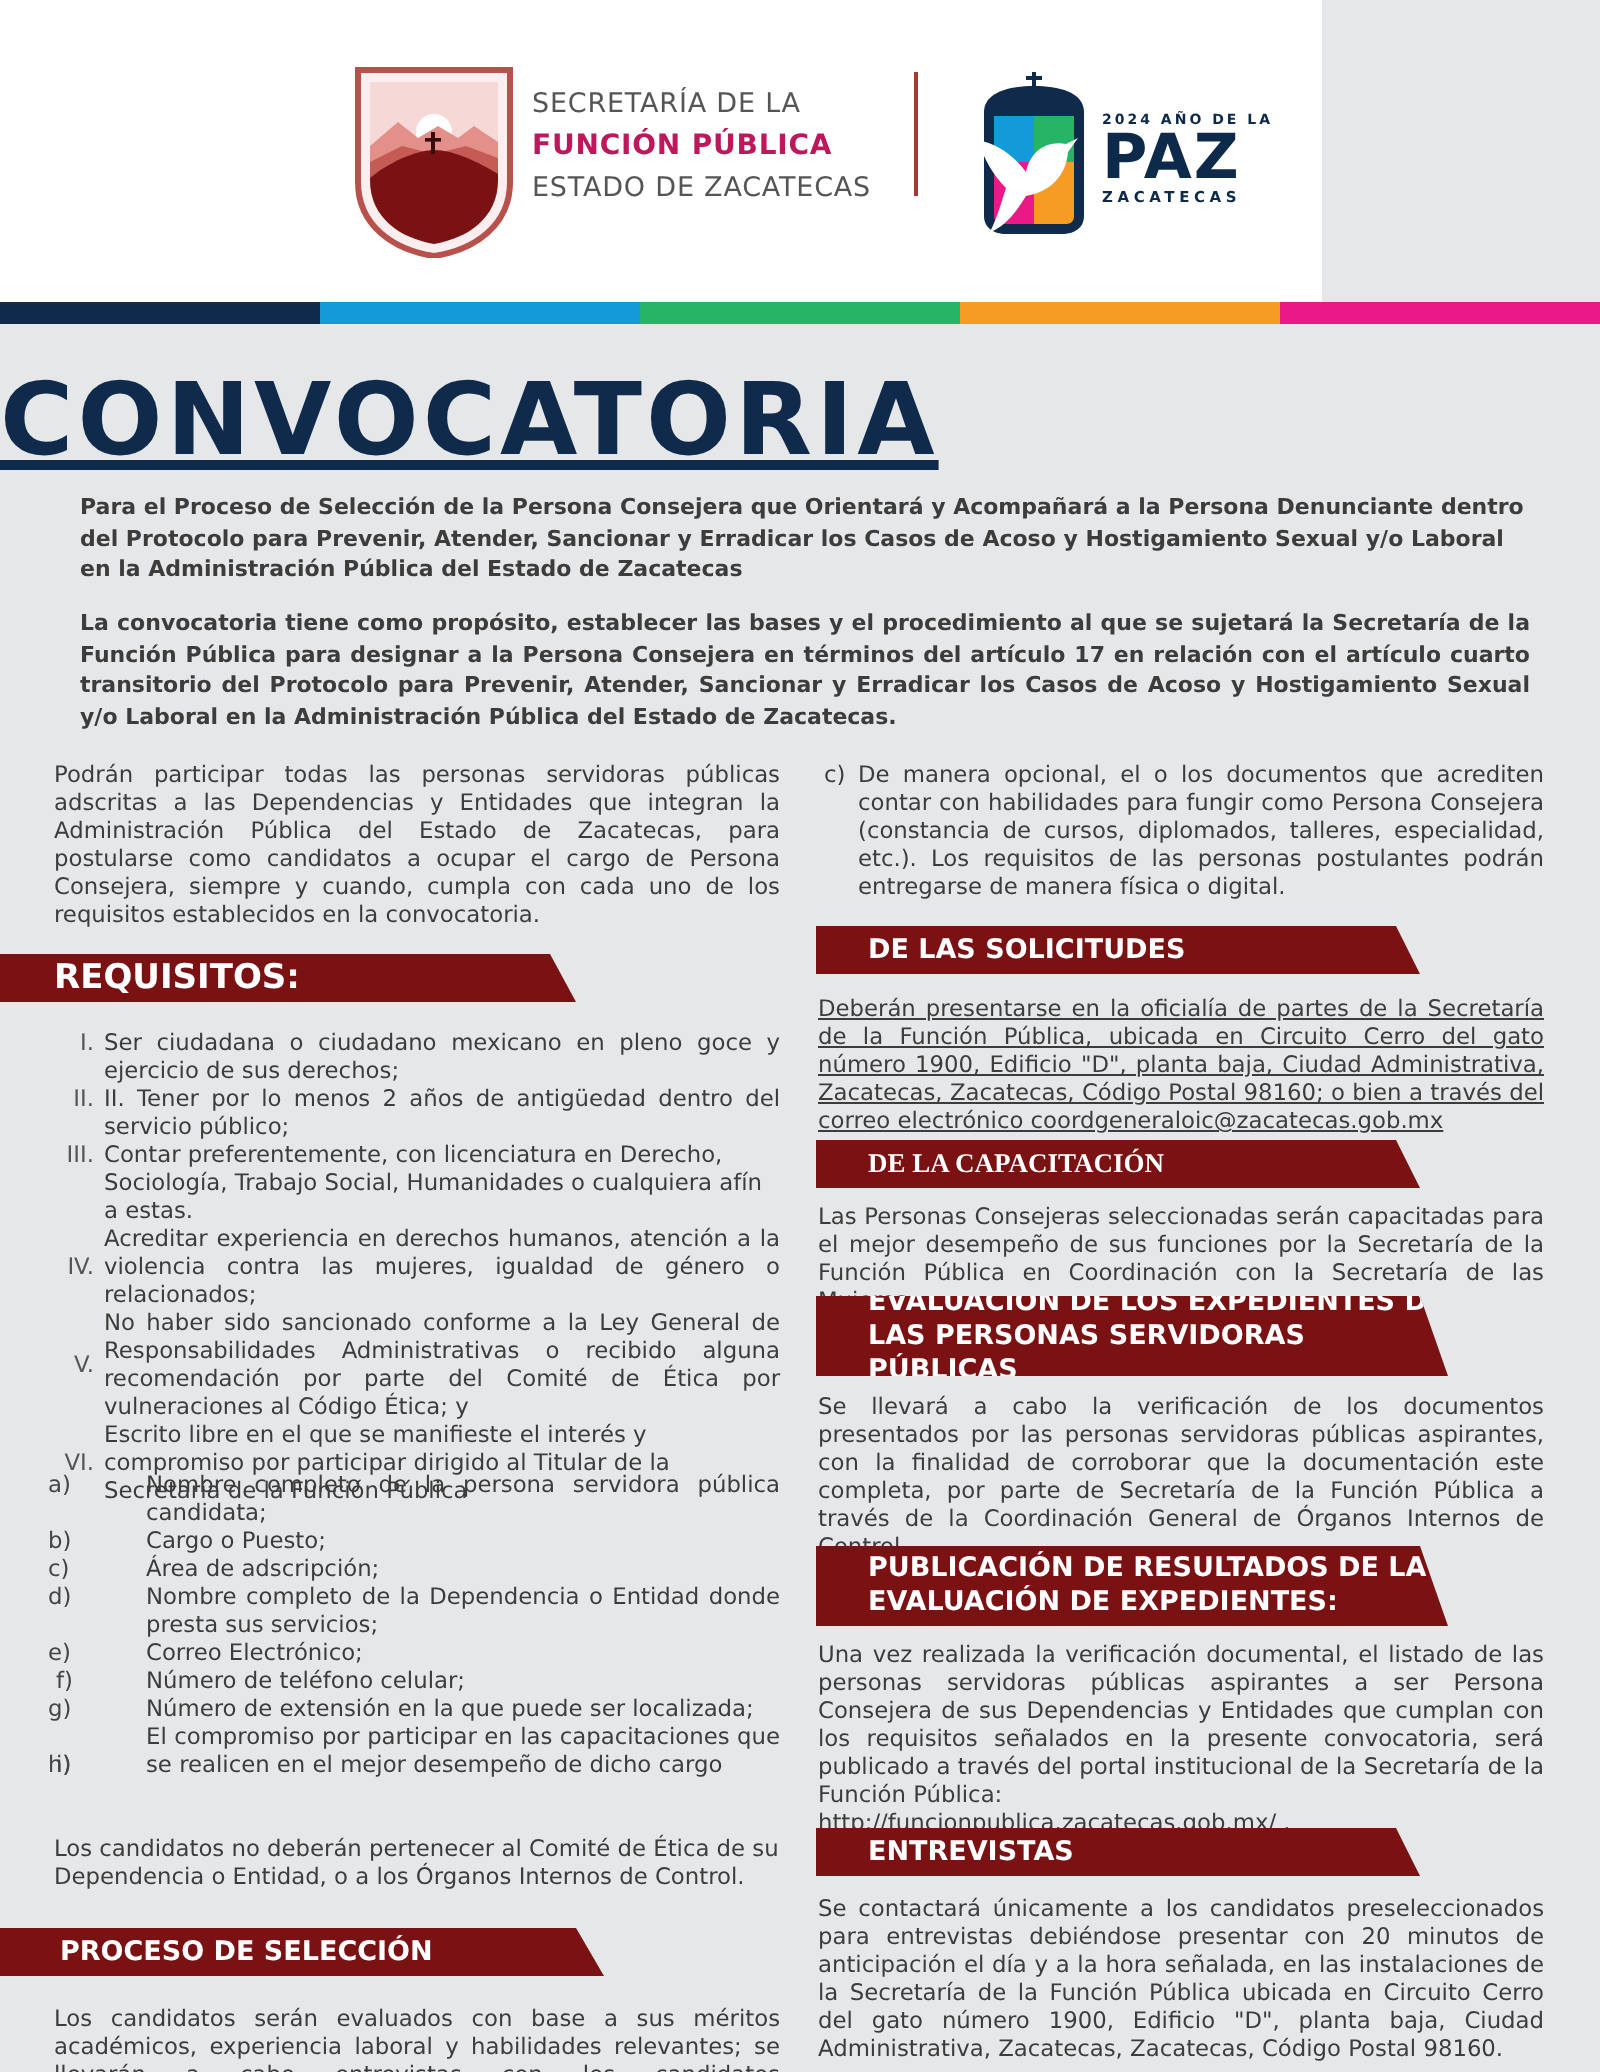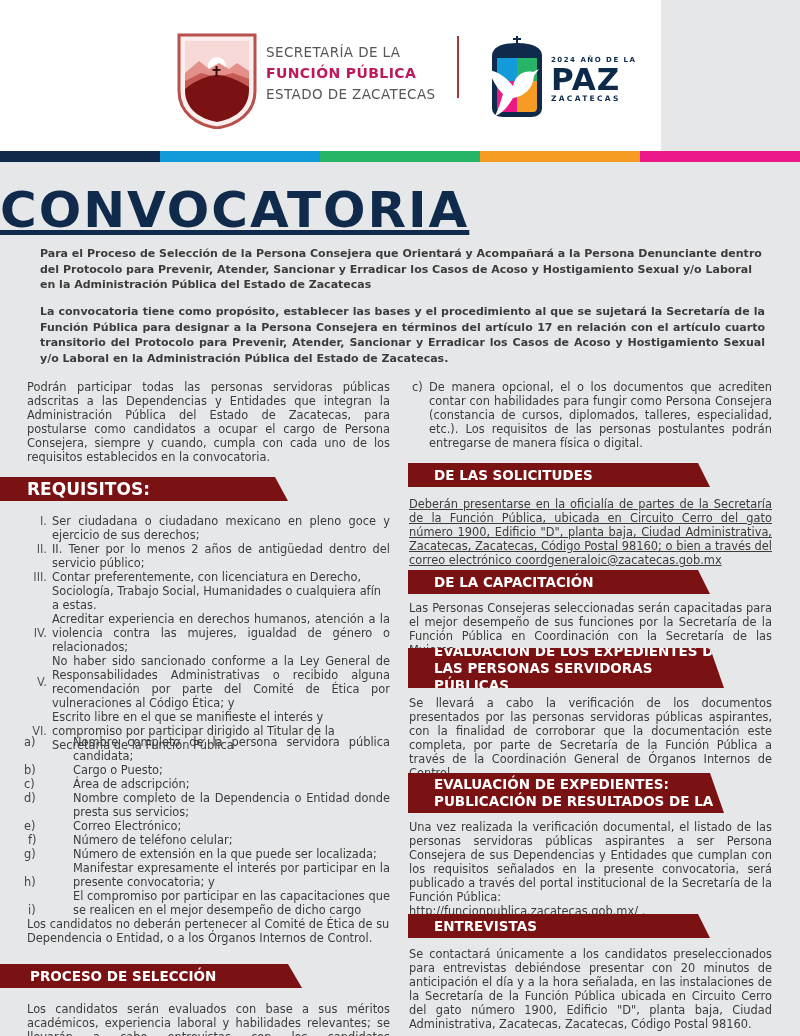--- a/index.html
+++ b/index.html
@@ -109,21 +109,21 @@
 </div>
 
 <div class="col left" style="top:735px; left:0; width:390px;">
   <div class="sub just"><span class="let">a)</span><span>Nombre completo de la persona servidora pública candidata;</span></div>
   <div class="sub"><span class="let">b)</span><span>Cargo o Puesto;</span></div>
   <div class="sub"><span class="let">c)</span><span>Área de adscripción;</span></div>
   <div class="sub just"><span class="let">d)</span><span>Nombre completo de la Dependencia o Entidad donde presta sus servicios;</span></div>
   <div class="sub"><span class="let">e)</span><span>Correo Electrónico;</span></div>
   <div class="sub"><span class="let" style="padding-left:4px;">f)</span><span>Número de teléfono celular;</span></div>
   <div class="sub"><span class="let">g)</span><span>Número de extensión en la que puede ser localizada;</span></div>
-  <div class="sub just"><span class="let" style="top:14px;">h)</span><span>Manifestar expresamente el interés por participar en la presente convocatoria; y</span></div>
+  <div class="sub just"><span class="let" style="top:14px;">h)</span></div>
   <div class="sub just"><span class="let" style="top:14px; padding-left:4px;">i)</span><span>El compromiso por participar en las capacitaciones que se realicen en el mejor desempeño de dicho cargo</span></div>
 </div>
 
 <p class="col left" style="top:917px;">Los candidatos no deberán pertenecer al Comité de Ética de su Dependencia o Entidad, o a los Órganos Internos de Control.</p>
 
 <div class="banner" style="left:0; top:964px; width:302px; font-size:13.5px; clip-path: polygon(0 0, 288px 0, 302px 100%, 0 100%);">
   <span style="padding-left:30px;">PROCESO DE SELECCIÓN</span>
 </div>
 <p class="col left just" style="top:1002px;">Los candidatos serán evaluados con base a sus méritos académicos, experiencia laboral y habilidades relevantes; se llevarán a cabo entrevistas con los candidatos preseleccionados.</p>
 
@@ -131,36 +131,36 @@
   <span style="position:absolute; left:3px; top:0;">c)</span>
   <span>De manera opcional, el o los documentos que acrediten contar con habilidades para fungir como Persona Consejera (constancia de cursos, diplomados, talleres, especialidad, etc.). Los requisitos de las personas postulantes podrán entregarse de manera física o digital.</span>
 </div>
 
 <div class="banner" style="left:408px; top:463px; width:302px; font-size:13.5px; clip-path: polygon(0 0, 290px 0, 302px 100%, 0 100%);">
   <span style="padding-left:26px;">DE LAS SOLICITUDES</span>
 </div>
 <p class="col right just" style="top:497px;text-decoration:underline;">Deberán presentarse en la oficialía de partes de la Secretaría de la Función Pública, ubicada en Circuito Cerro del gato número 1900, Edificio "D", planta baja, Ciudad Administrativa, Zacatecas, Zacatecas, Código Postal 98160; o bien a través del correo electrónico coordgeneraloic@zacatecas.gob.mx</p>
 
 <div class="banner" style="left:408px; top:570px; width:302px; font-size:13.5px; clip-path: polygon(0 0, 290px 0, 302px 100%, 0 100%);">
-  <span style="padding-left:26px;">DE LA CAPACITACIÓN</span>
+  <span style="padding-left:26px;font-family:Liberation Serif, serif;">DE LA CAPACITACIÓN</span>
 </div>
 <p class="col right just" style="top:601px;">Las Personas Consejeras seleccionadas serán capacitadas para el mejor desempeño de sus funciones por la Secretaría de la Función Pública en Coordinación con la Secretaría de las Mujeres.</p>
 
 <div class="banner tall" style="left:408px; top:648px; width:316px; font-size:13.5px; line-height:17px; clip-path: polygon(0 0, 302px 0, 316px 100%, 0 100%);">
   <div style="padding-left:26px;">
     <span>EVALUACIÓN DE LOS EXPEDIENTES DE</span>
     <span>LAS PERSONAS SERVIDORAS PÚBLICAS</span>
   </div>
 </div>
 <p class="col right just" style="top:696px;">Se llevará a cabo la verificación de los documentos presentados por las personas servidoras públicas aspirantes, con la finalidad de corroborar que la documentación este completa, por parte de Secretaría de la Función Pública a través de la Coordinación General de Órganos Internos de Control.</p>
 
 <div class="banner tall" style="left:408px; top:773px; width:316px; font-size:13.5px; line-height:17px; clip-path: polygon(0 0, 302px 0, 316px 100%, 0 100%);">
   <div style="padding-left:26px;">
+    <span>PUBLICACIÓN DE RESULTADOS DE LA</span>
     <span>EVALUACIÓN DE EXPEDIENTES:</span>
-    <span>PUBLICACIÓN DE RESULTADOS DE LA</span>
   </div>
 </div>
 <div class="col right" style="top:820px;">
   <p class="just">Una vez realizada la verificación documental, el listado de las personas servidoras públicas aspirantes a ser Persona Consejera de sus Dependencias y Entidades que cumplan con los requisitos señalados en la presente convocatoria, será publicado a través del portal institucional de la Secretaría de la Función Pública:</p>
   <p>http://funcionpublica.zacatecas.gob.mx/ .</p>
 </div>
 
 <div class="banner" style="left:408px; top:914px; width:302px; font-size:13.5px; clip-path: polygon(0 0, 290px 0, 302px 100%, 0 100%);">
   <span style="padding-left:26px;">ENTREVISTAS</span>
 </div>

